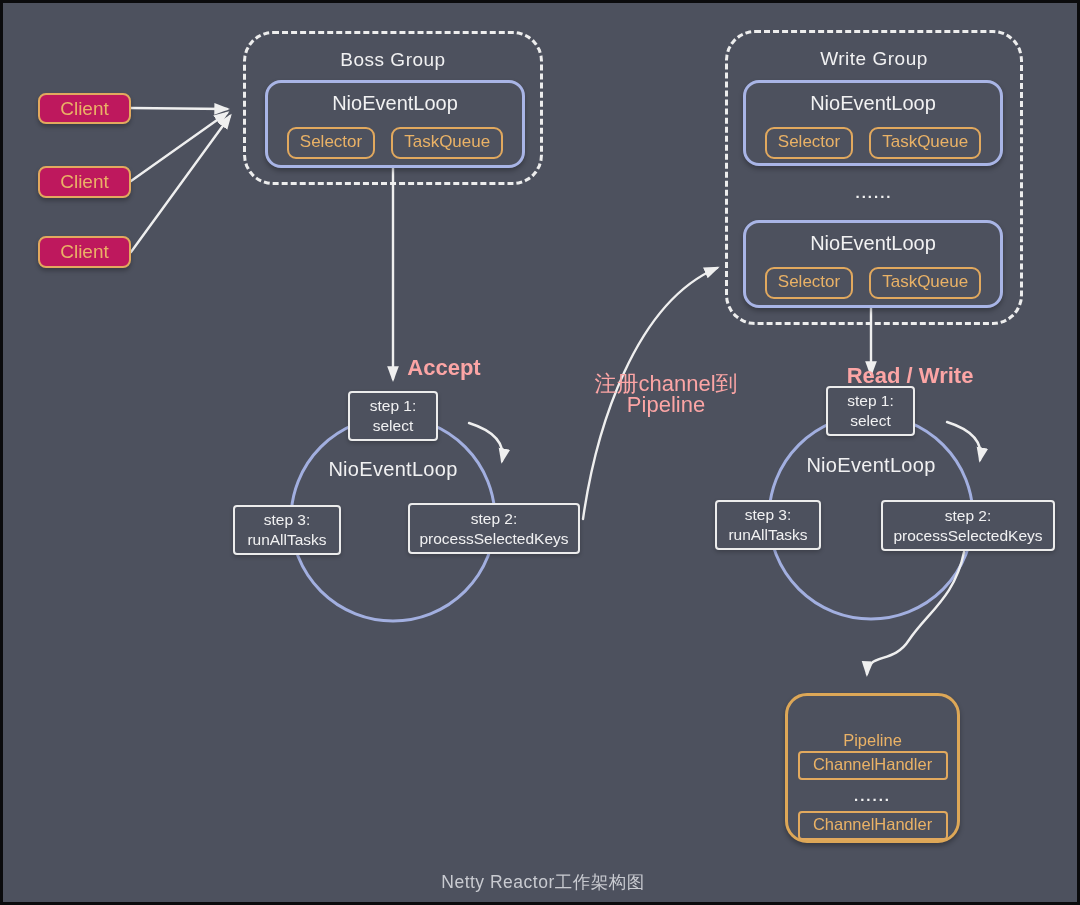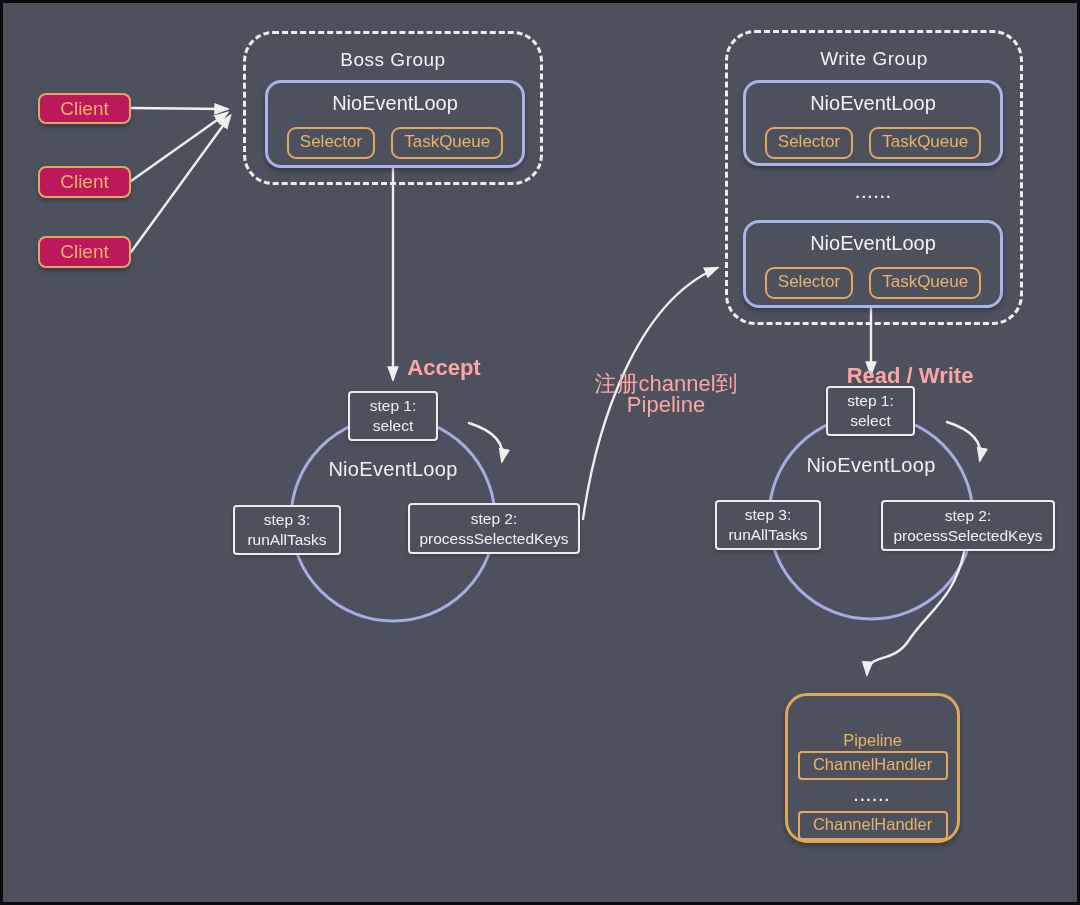--- a/index.html
+++ b/index.html
@@ -209,14 +209,15 @@
   <div class="abs step" style="left:712px;top:497px;width:106px;height:50px;">step 3:
 runAllTasks</div>
 
   <div class="abs pipeline" style="left:782px;top:690px;width:175px;height:150px;justify-content:flex-end;">
     <div class="pl-title">Pipeline</div>
     <div class="handler">ChannelHandler</div>
     <div class="dots pl-dots">......</div>
     <div class="handler">ChannelHandler</div>
   </div>
 
+  <div class="abs caption" style="left:540px;top:879px;">Netty Reactor工作架构图</div>
 
 </div>
 
 </body></html>

